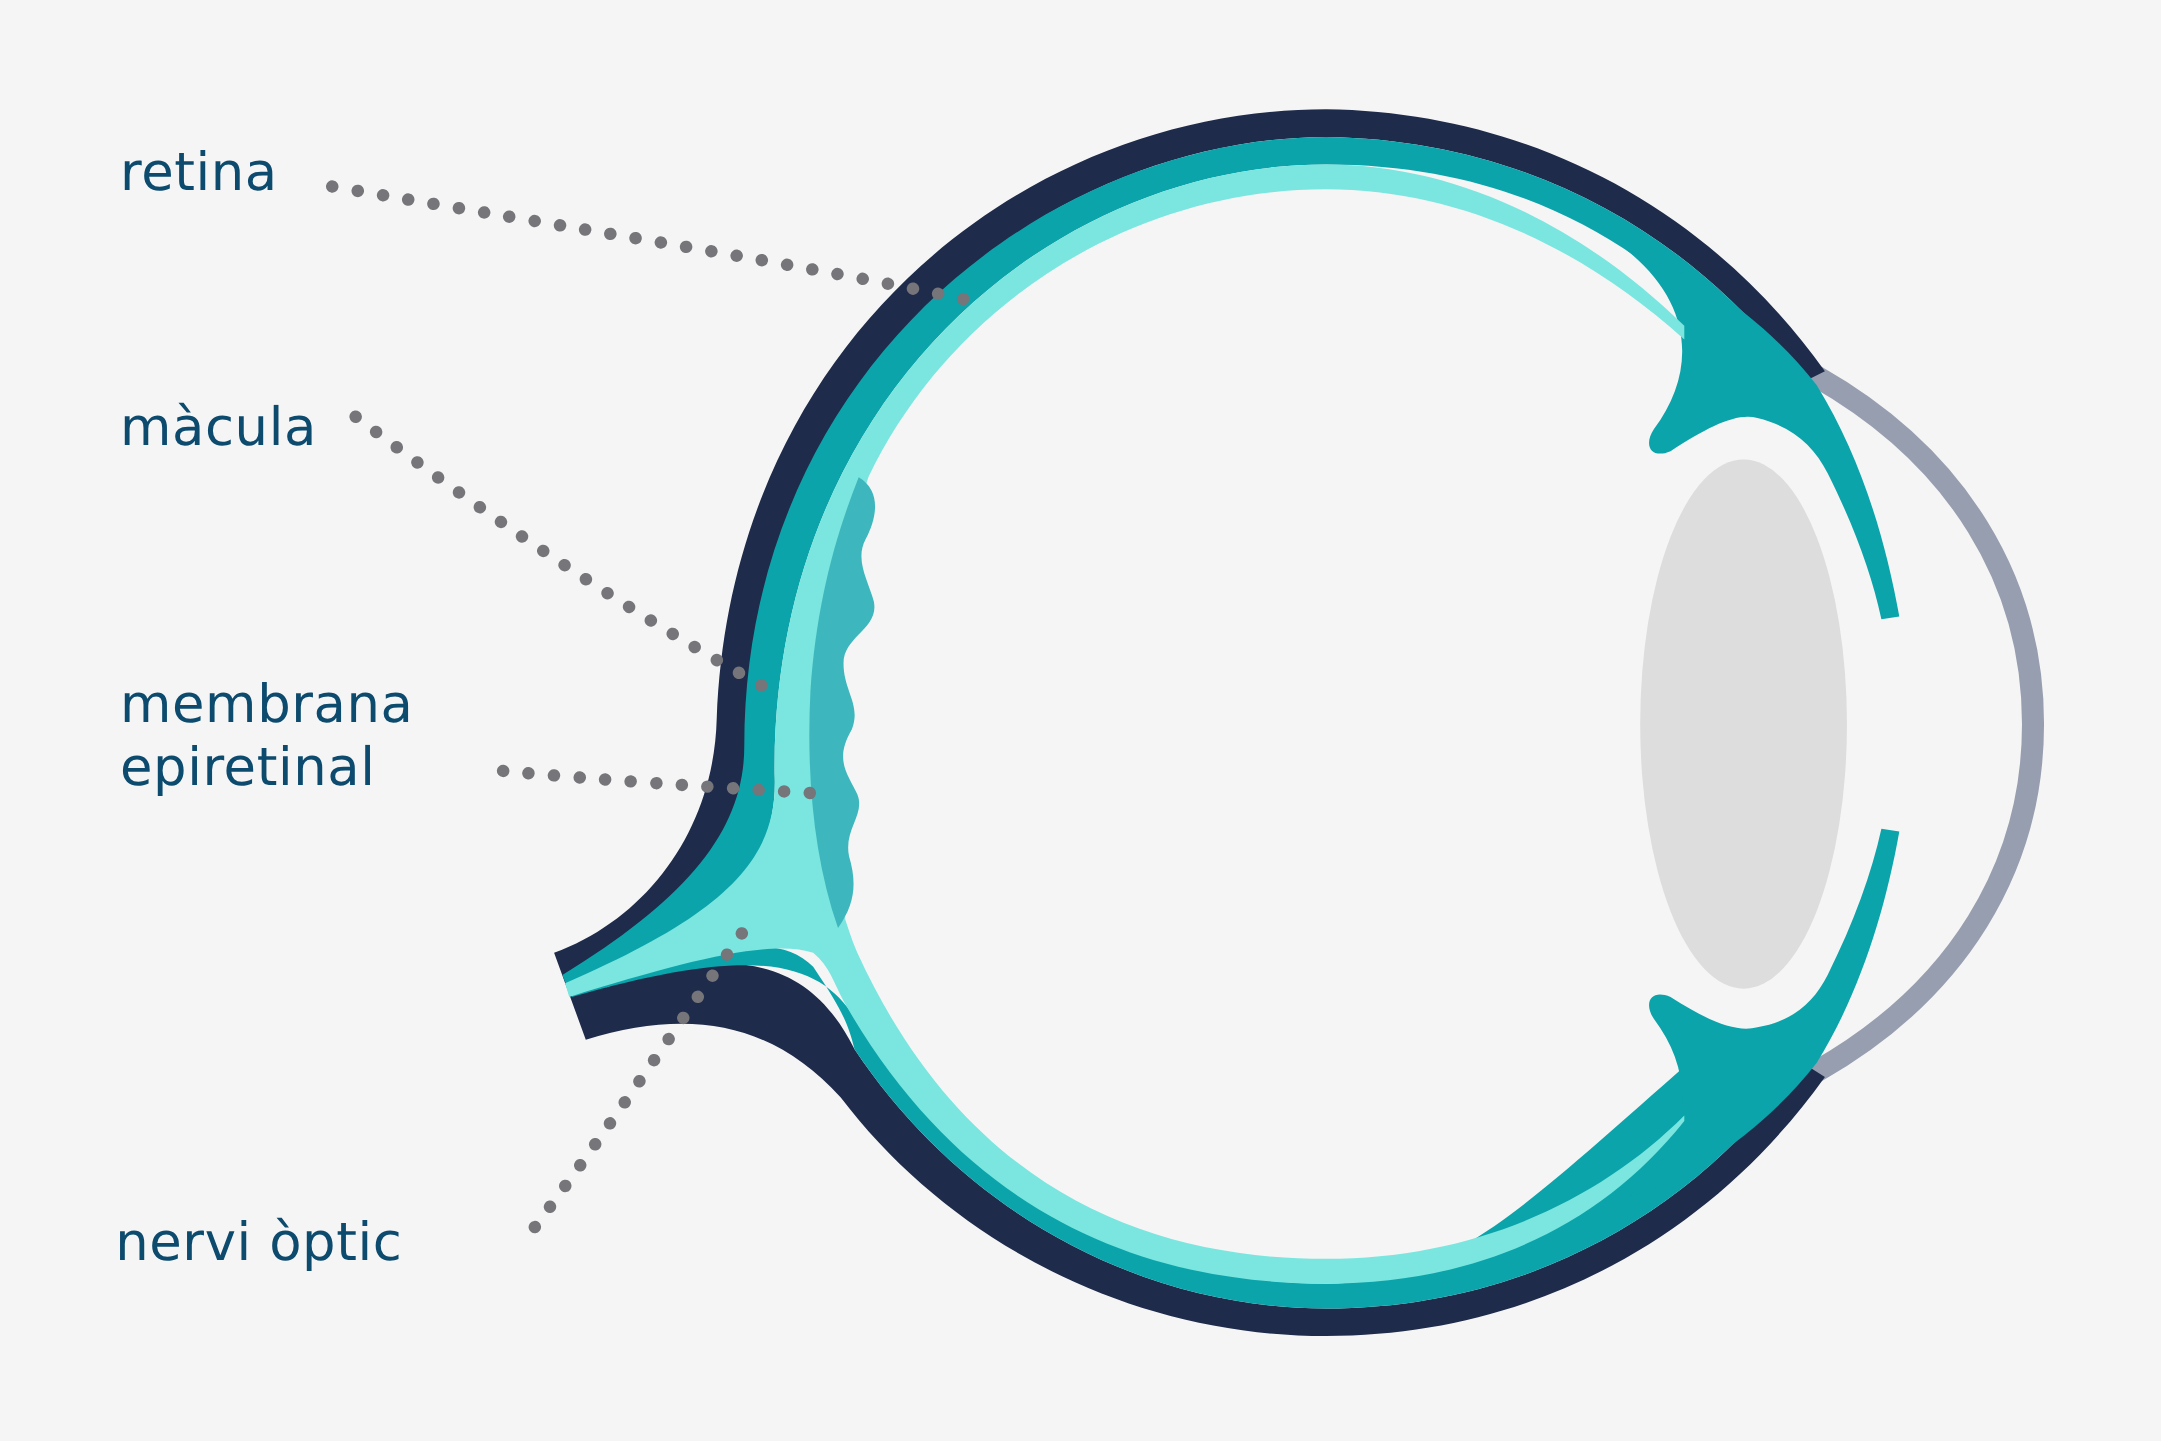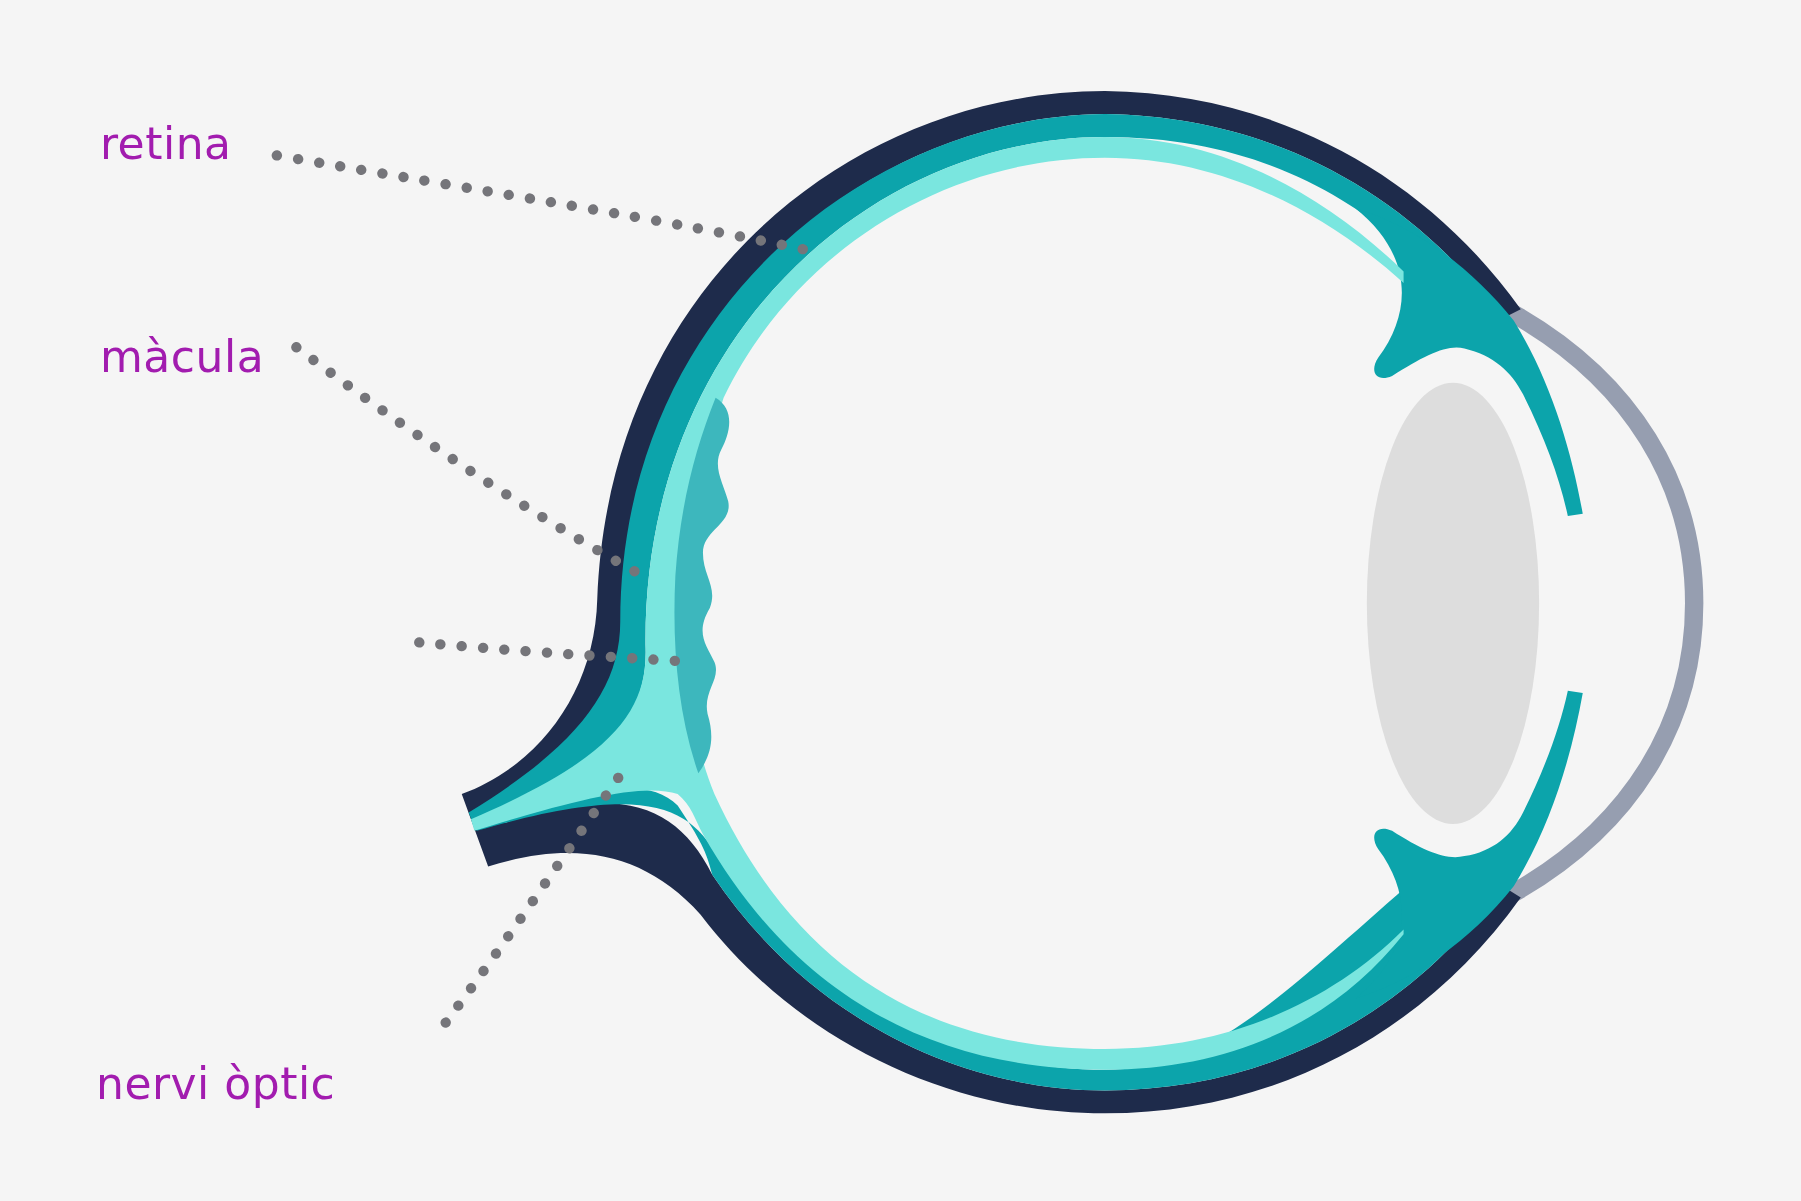--- a/index.html
+++ b/index.html
@@ -1,30 +1,30 @@
 <!DOCTYPE html>
 <html><head>
 <meta charset="utf-8">
 <style>
   html, body { margin: 0; padding: 0; background: #f5f5f5; }
   body { width: 1801px; height: 1201px; overflow: hidden; position: relative; }
   .canvas { position: absolute; left: 0; top: 0; width: 1801px; height: 1201px; }
   .label {
     position: absolute;
     font-family: "DejaVu Sans", "Liberation Sans", sans-serif;
-    color: #a21caf;
+    color: #0c4a6e;
     font-size: 44px;
     line-height: 52px;
     white-space: pre;
     letter-spacing: 0.5px;
   }
   #lbl-retina { left: 100px; top: 118px; }
   #lbl-macula { left: 100px; top: 307px; margin-top: 24px; }
   #lbl-membrane { left: 100px; top: 562px; }
-  #lbl-nerve { left: 96px; top: 1010px; margin-top: 48px; }
+  #lbl-nerve { left: 96px; top: 1010px; }
 </style>
 </head>
 <body>
 
 <div class="canvas">
   <svg width="1801" height="1201" viewBox="0 0 1568 1043" xmlns="http://www.w3.org/2000/svg">
     <rect x="0" y="0" width="1568" height="1043" fill="#f5f5f5"></rect>
 
     <path d="M1318 272 C1420 330, 1475 420, 1475 524 C1475 628, 1420 718, 1318 776" fill="none" stroke="#969eb0" stroke-width="16" stroke-linecap="round"></path>
 
@@ -101,14 +101,16 @@
     <g stroke="#75757a" stroke-width="9" stroke-linecap="round" stroke-dasharray="0.1 18.5" fill="none">
       <path d="M241 134 C420 165, 580 190, 710 218"></path>
       <path d="M258 301 C350 370, 450 440, 565 503"></path>
       <path d="M365 558 C440 565, 520 570, 604 575"></path>
       <path d="M388 889 C440 820, 500 730, 548 662"></path>
     </g>
   </svg>
 
   <div class="label" id="lbl-retina">retina</div>
   <div class="label" id="lbl-macula">màcula</div>
+  <div class="label" id="lbl-membrane">membrana
+epiretinal</div>
   <div class="label" id="lbl-nerve">nervi òptic</div>
 </div>
 
 </body></html>

